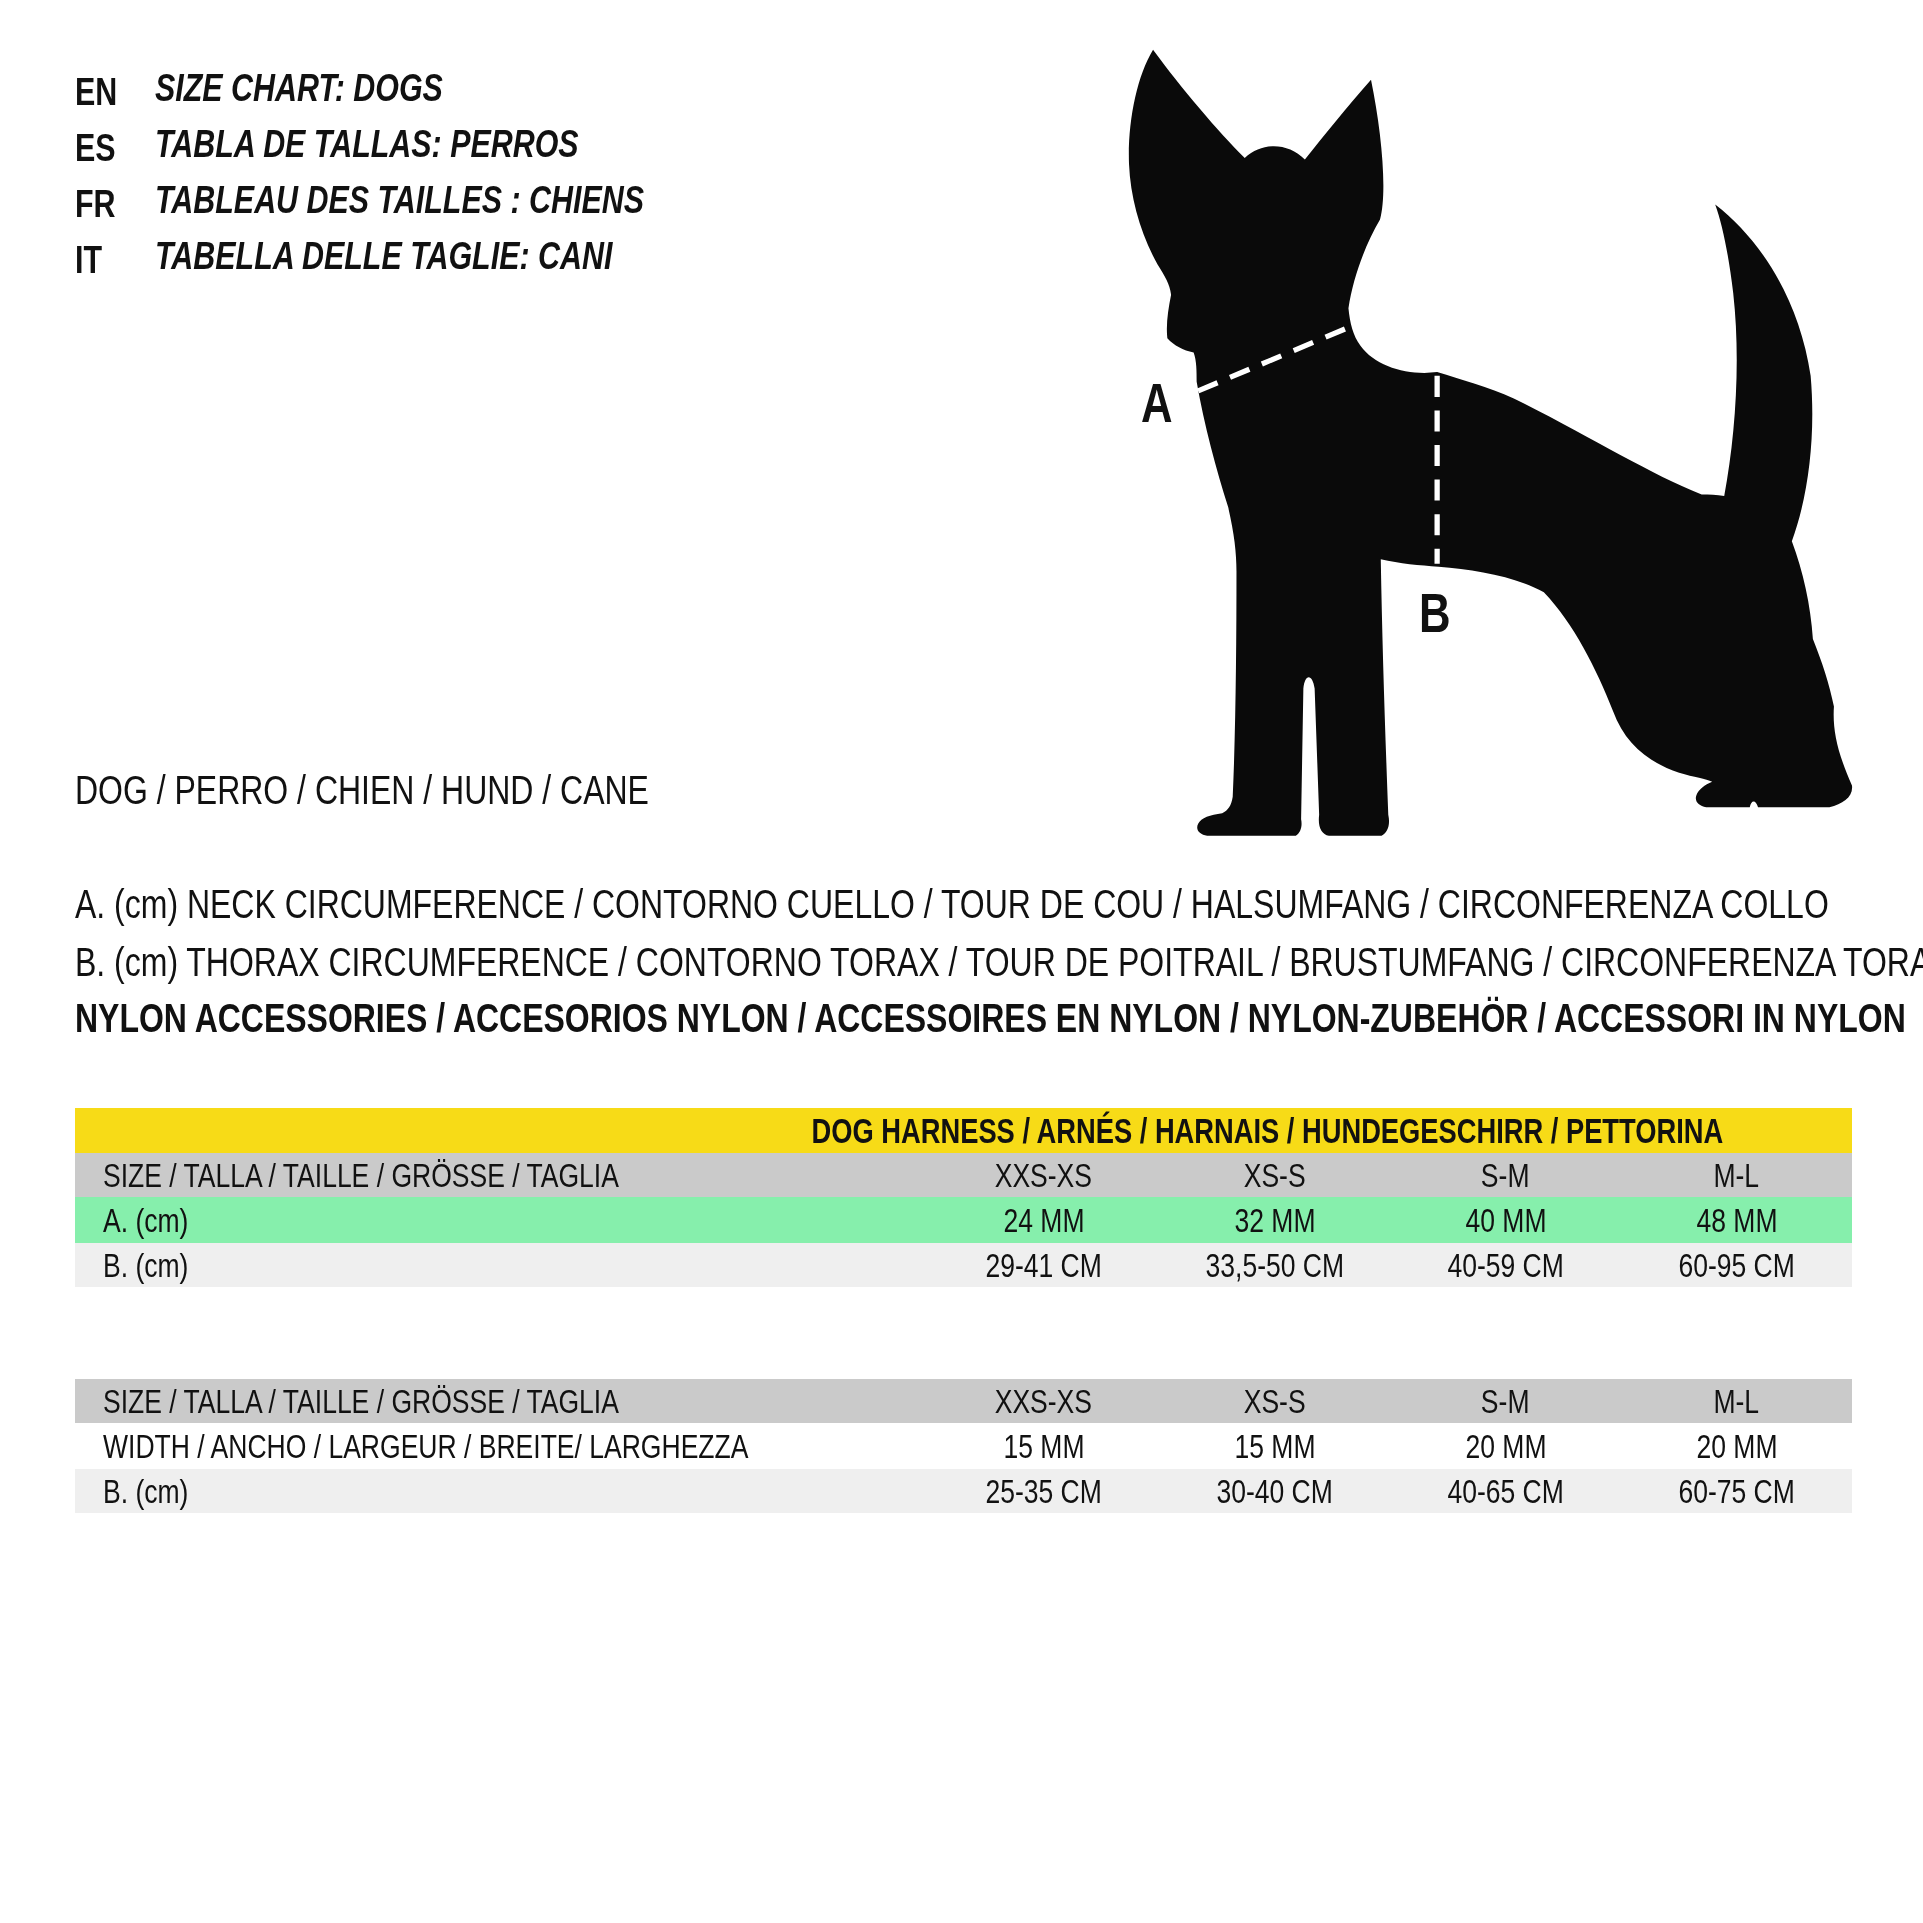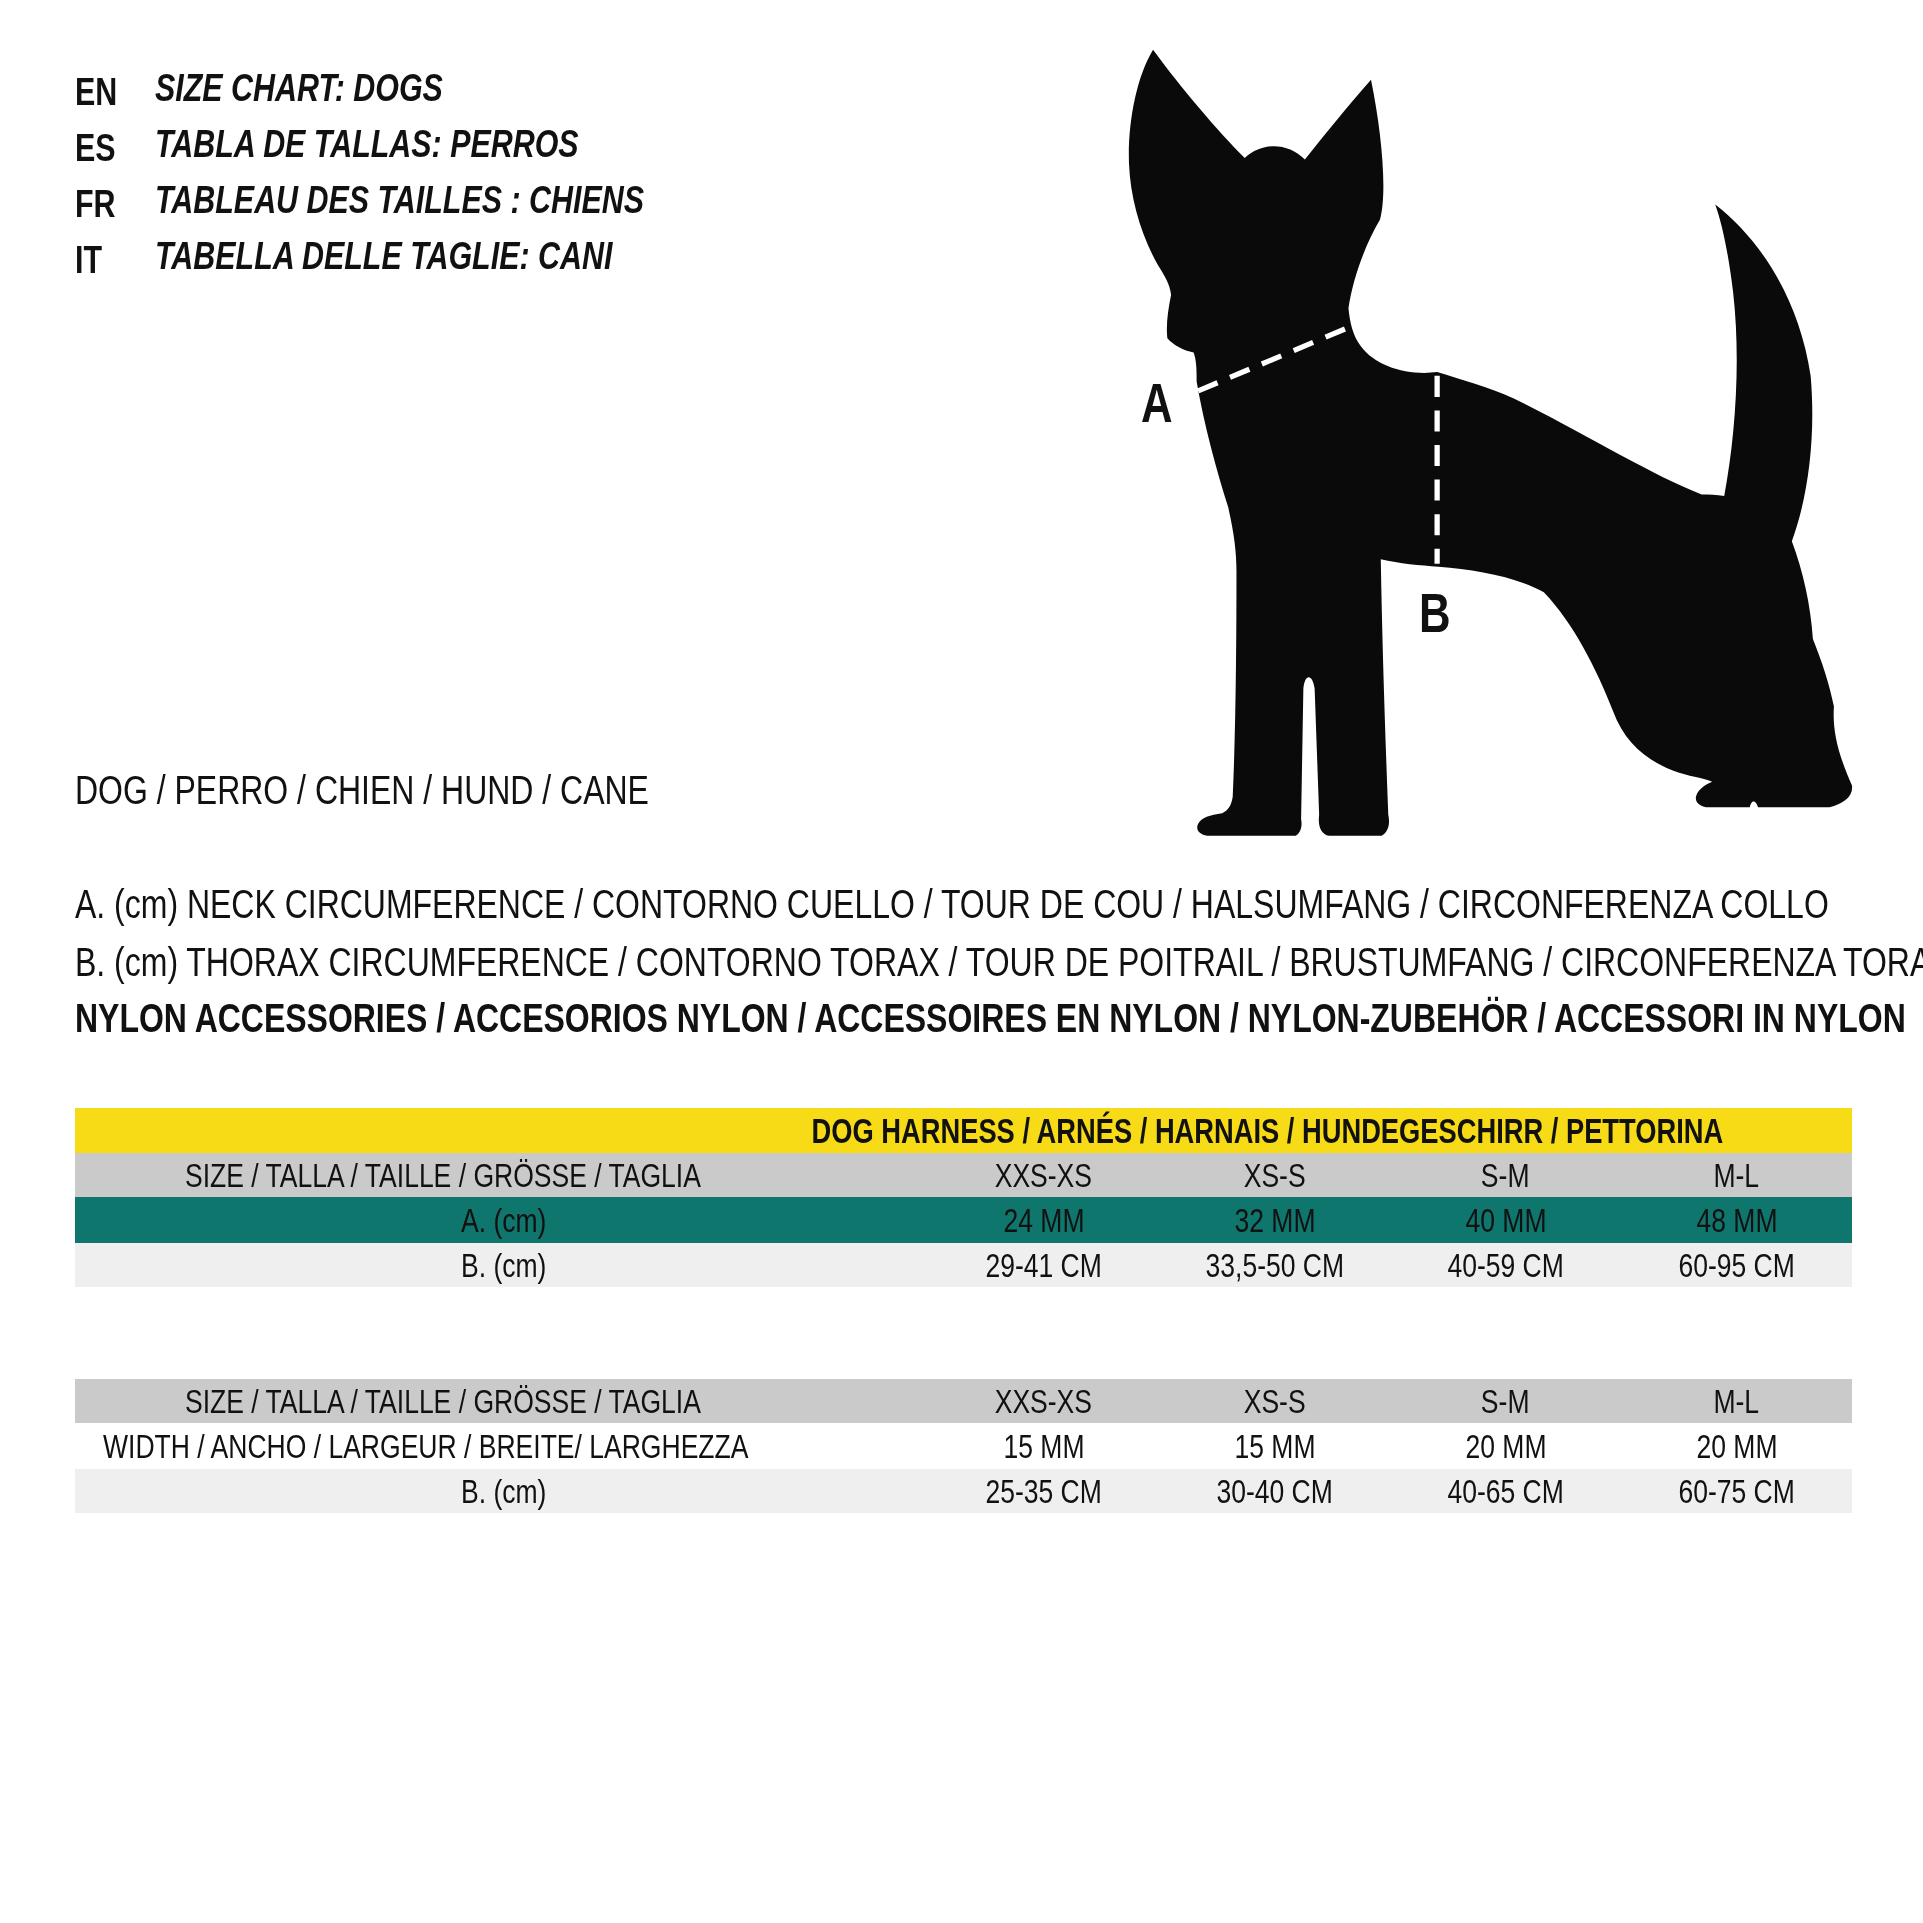--- a/index.html
+++ b/index.html
@@ -16,21 +16,21 @@
   
   .bigline{font-size:41px;font-weight:400;}
   .bold{font-weight:700;}
   
   .sizetable{position:absolute;left:75px;width:1777px;}
   .trow{display:flex;align-items:center;width:100%;}
   .trow.head{height:45px;justify-content:flex-end;font-size:35px;font-weight:700;}
   .trow.cols{height:44px;font-size:34px;}
   .trow.r1{height:46px;font-size:34px;}
   .trow.r2{height:44px;font-size:34px;}
-  .cell-label{width:853px;padding-left:28px;box-sizing:border-box;text-align:center;}
+  .cell-label{width:853px;padding-left:28px;box-sizing:border-box;text-align:left;}
   .cell-val{width:231px;text-align:center;}
   .figlabel{font-size:56px;font-weight:700;}
 </style>
 </head>
 <body>
 
 <div id="canvas">
 
   <div class="abs" style="left:75px;top:66px;width:902px;">
     <div class="lang-row">
@@ -133,21 +133,21 @@
     <div class="trow head" style="background:#F7DB17;">
       <span class="cxc">DOG HARNESS / ARNÉS / HARNAIS / HUNDEGESCHIRR / PETTORINA</span>
     </div>
     <div class="trow cols" style="background:#CACACA;">
       <div class="cell-label"><span class="cx">SIZE / TALLA / TAILLE / GRÖSSE / TAGLIA</span></div>
       <div class="cell-val"><span class="cxc">XXS-XS</span></div>
       <div class="cell-val"><span class="cxc">XS-S</span></div>
       <div class="cell-val"><span class="cxc">S-M</span></div>
       <div class="cell-val"><span class="cxc">M-L</span></div>
     </div>
-    <div class="trow r1" style="background:#0f766e;">
+    <div class="trow r1" style="background:#86efac;">
       <div class="cell-label"><span class="cx">A. (cm)</span></div>
       <div class="cell-val"><span class="cxc">24 MM</span></div>
       <div class="cell-val"><span class="cxc">32 MM</span></div>
       <div class="cell-val"><span class="cxc">40 MM</span></div>
       <div class="cell-val"><span class="cxc">48 MM</span></div>
     </div>
     <div class="trow r2" style="background:#EFEFEF;">
       <div class="cell-label"><span class="cx">B. (cm)</span></div>
       <div class="cell-val"><span class="cxc">29-41 CM</span></div>
       <div class="cell-val"><span class="cxc">33,5-50 CM</span></div>

